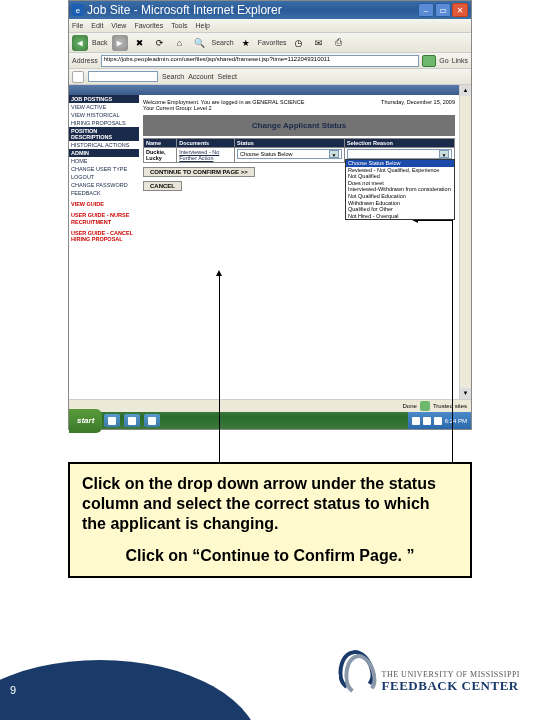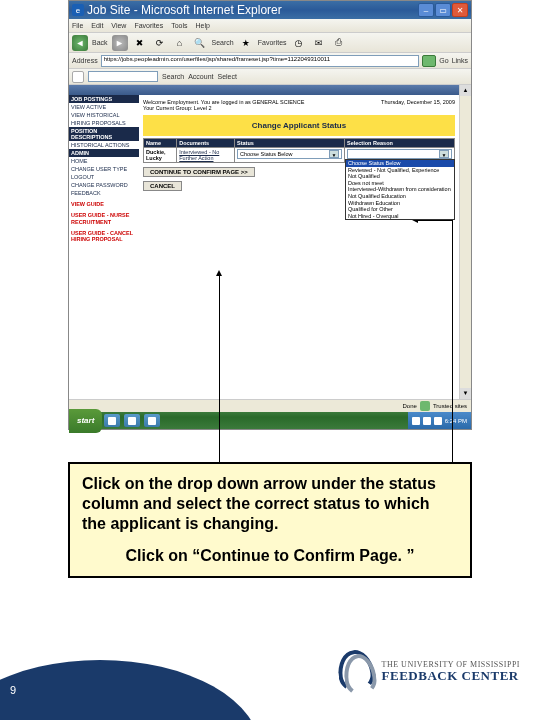--- a/index.html
+++ b/index.html
@@ -60,21 +60,21 @@
   .leftnav { width: 70px; background: #fff; font-size: 5.5px; }
   .leftnav .section-hdr { background: #1a2a4a; color: #fff; padding: 1px 2px; font-weight: bold; font-size: 5.5px; }
   .leftnav .nav-item { padding: 1px 2px; color: #1a2a4a; line-height: 1.1; }
   .leftnav .nav-item.red { color: #c00; font-weight: bold; padding-top: 4px; }
 
   
   .maincol { flex: 1; padding: 2px 4px; font-size: 6px; }
   .welcome-row { display: flex; justify-content: space-between; padding: 2px 0; }
   .welcome-row .w1 { font-size: 5.5px; }
   .welcome-row .date { font-size: 5.5px; }
-  .page-heading { text-align: center; color: #1a2a4a; font-weight: bold; font-size: 8px; padding: 6px 0; background: #fde047; margin: 2px 0; }
+  .page-heading { text-align: center; color: #1a2a4a; font-weight: bold; font-size: 8px; padding: 6px 0; background: #737373; margin: 2px 0; }
 
   .apptable { border: 1px solid #888; width: 100%; border-collapse: collapse; font-size: 5.5px; }
   .apptable th { background: #1a2a4a; color: #fff; border: 1px solid #888; padding: 1px 2px; text-align: left; font-weight: bold; font-size: 5.5px; }
   .apptable td { border: 1px solid #888; padding: 1px 2px; vertical-align: top; }
   .apptable .name-cell { font-weight: bold; }
   .apptable .doclink { color: #1a2a4a; text-decoration: underline; }
   .apptable .select-box { border: 1px solid #7f9db9; padding: 0 2px; background: #fff; display: flex; justify-content: space-between; align-items: center; font-size: 5.5px; height: 10px; }
   .apptable .select-box .arrow { background: #cdd; width: 10px; height: 8px; text-align: center; font-size: 5px; line-height: 8px; border: 1px solid #7f9db9; }
   .apptable .dropdown-open { position: absolute; background: #fff; border: 1px solid #333; font-size: 5.5px; z-index: 5; width: 110px; }
   .apptable .dropdown-open .opt { padding: 0 2px; line-height: 1.2; }
@@ -108,21 +108,21 @@
   .instruction p { font-size: 16px; font-weight: bold; line-height: 1.25; margin-bottom: 12px; font-family: Arial, sans-serif; }
   .instruction p:last-child { margin-bottom: 0; text-align: center; }
 
   
   .footer-curve { position: absolute; left: 0; bottom: 0; width: 260px; height: 70px; overflow: hidden; }
   .footer-curve::before { content: ""; position: absolute; left: -60px; bottom: -120px; width: 320px; height: 180px; background: #1a3a6a; border-radius: 50%; }
   .footer-curve::after { content: ""; position: absolute; left: -60px; bottom: -132px; width: 320px; height: 180px; background: #bcd4e8; border-radius: 50%; z-index: -1; }
 
   .page-num { position: absolute; left: 10px; bottom: 24px; color: #fff; font-size: 11px; z-index: 2; }
 
-  .footer-logo { position: absolute; right: 20px; bottom: 28px; display: flex; align-items: center; gap: 8px; }
+  .footer-logo { position: absolute; right: 20px; bottom: 28px; display: flex; align-items: flex-end; gap: 8px; }
   .footer-logo .mark { width: 36px; height: 42px; position: relative; }
   .footer-logo .mark::before { content: ""; position: absolute; inset: 0; border: 4px solid #1a3a6a; border-radius: 50% 50% 50% 50% / 60% 60% 40% 40%; border-bottom-color: transparent; transform: rotate(-8deg); }
   .footer-logo .mark::after { content: ""; position: absolute; left: 6px; top: 4px; width: 24px; height: 34px; border: 4px solid #8a98aa; border-radius: 50% 50% 50% 50% / 60% 60% 40% 40%; border-bottom-color: transparent; transform: rotate(-8deg); }
   .footer-logo .text { font-family: "Times New Roman", serif; color: #555; line-height: 1; }
   .footer-logo .text .l1 { font-size: 8px; letter-spacing: 0.5px; }
   .footer-logo .text .l2 { font-size: 13px; font-weight: bold; letter-spacing: 0.5px; color: #1a3a6a; }
 </style>
 </head>
 <body>
 

